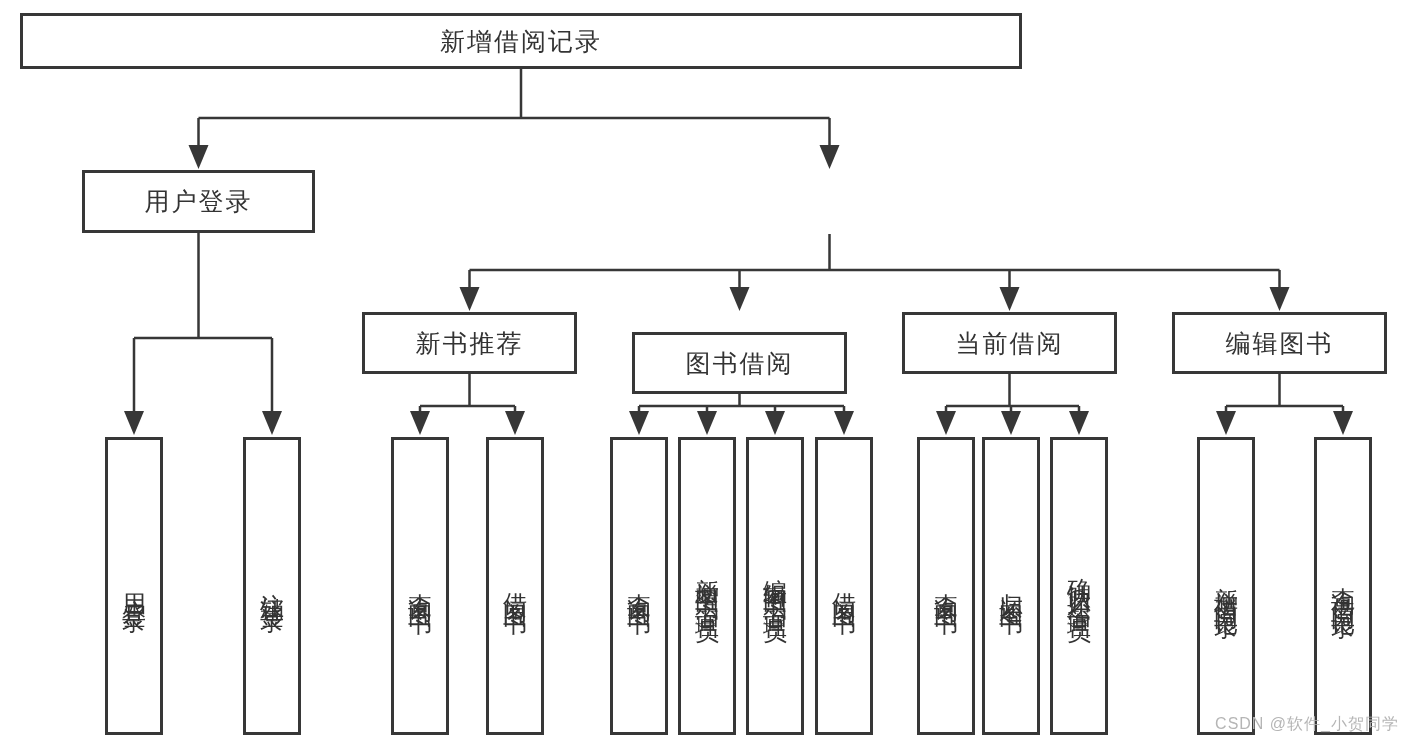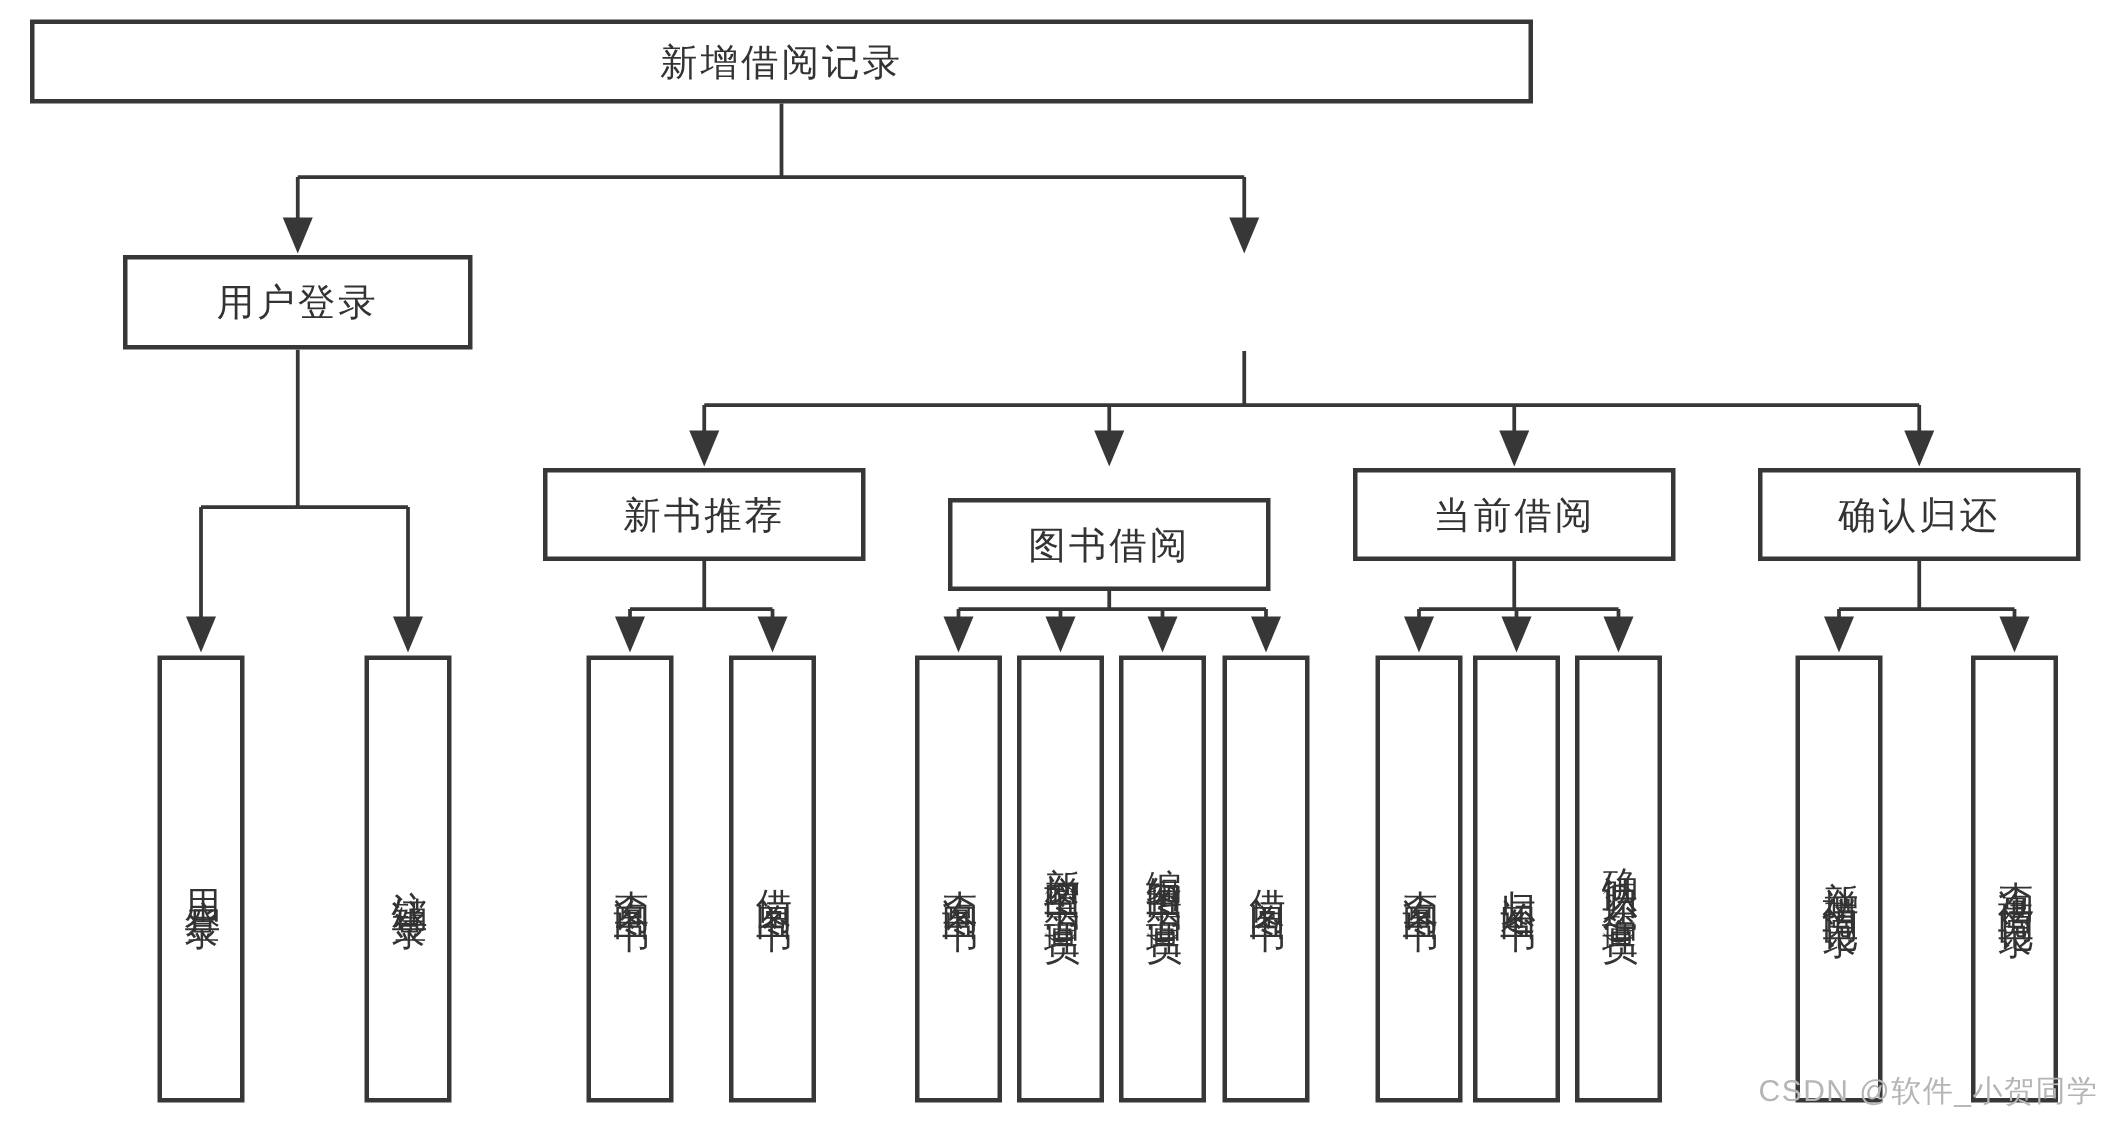--- a/index.html
+++ b/index.html
@@ -50,21 +50,21 @@
   .lf03 { left: 391px; }  .lf04 { left: 486px; }
   .lf05 { left: 610px; }  .lf06 { left: 678px; }
   .lf07 { left: 746px; }  .lf08 { left: 815px; }
   .lf09 { left: 917px; }  .lf10 { left: 982px; }
   .lf11 { left: 1050px; } .lf12 { left: 1197px; }
   .lf13 { left: 1314px; }
   .watermark {
     position: absolute;
     right: 6px;
     top: 714px;
-    font-size: 20px;
+    font-size: 16px;
     color: #b5b5b5;
     letter-spacing: 1px;
     white-space: nowrap;
   }
   line, path { stroke: #373737; stroke-width: 2.5; fill: none; }
   polygon { fill: #373737; stroke: none; }
 </style>
 </head>
 <body>
 
@@ -106,21 +106,21 @@
     <polygon points="1333,411 1353,411 1343,435"></polygon>
   </svg>
 
   <div class="box hbox root">新增借阅记录</div>
 
   <div class="box hbox l2a">用户登录</div>
 
   <div class="box hbox l3 l3a">新书推荐</div>
   <div class="box hbox l3 l3b">图书借阅</div>
   <div class="box hbox l3 l3c">当前借阅</div>
-  <div class="box hbox l3 l3d">确认归还</div>
+  <div class="box hbox l3 l3d">编辑图书</div>
 
   <div class="box leaf lf01">
     <span>用户登录</span>
   </div>
   <div class="box leaf lf02">
     <span>注销登录</span>
   </div>
   <div class="box leaf lf03">
     <span>查询图书</span>
   </div>

